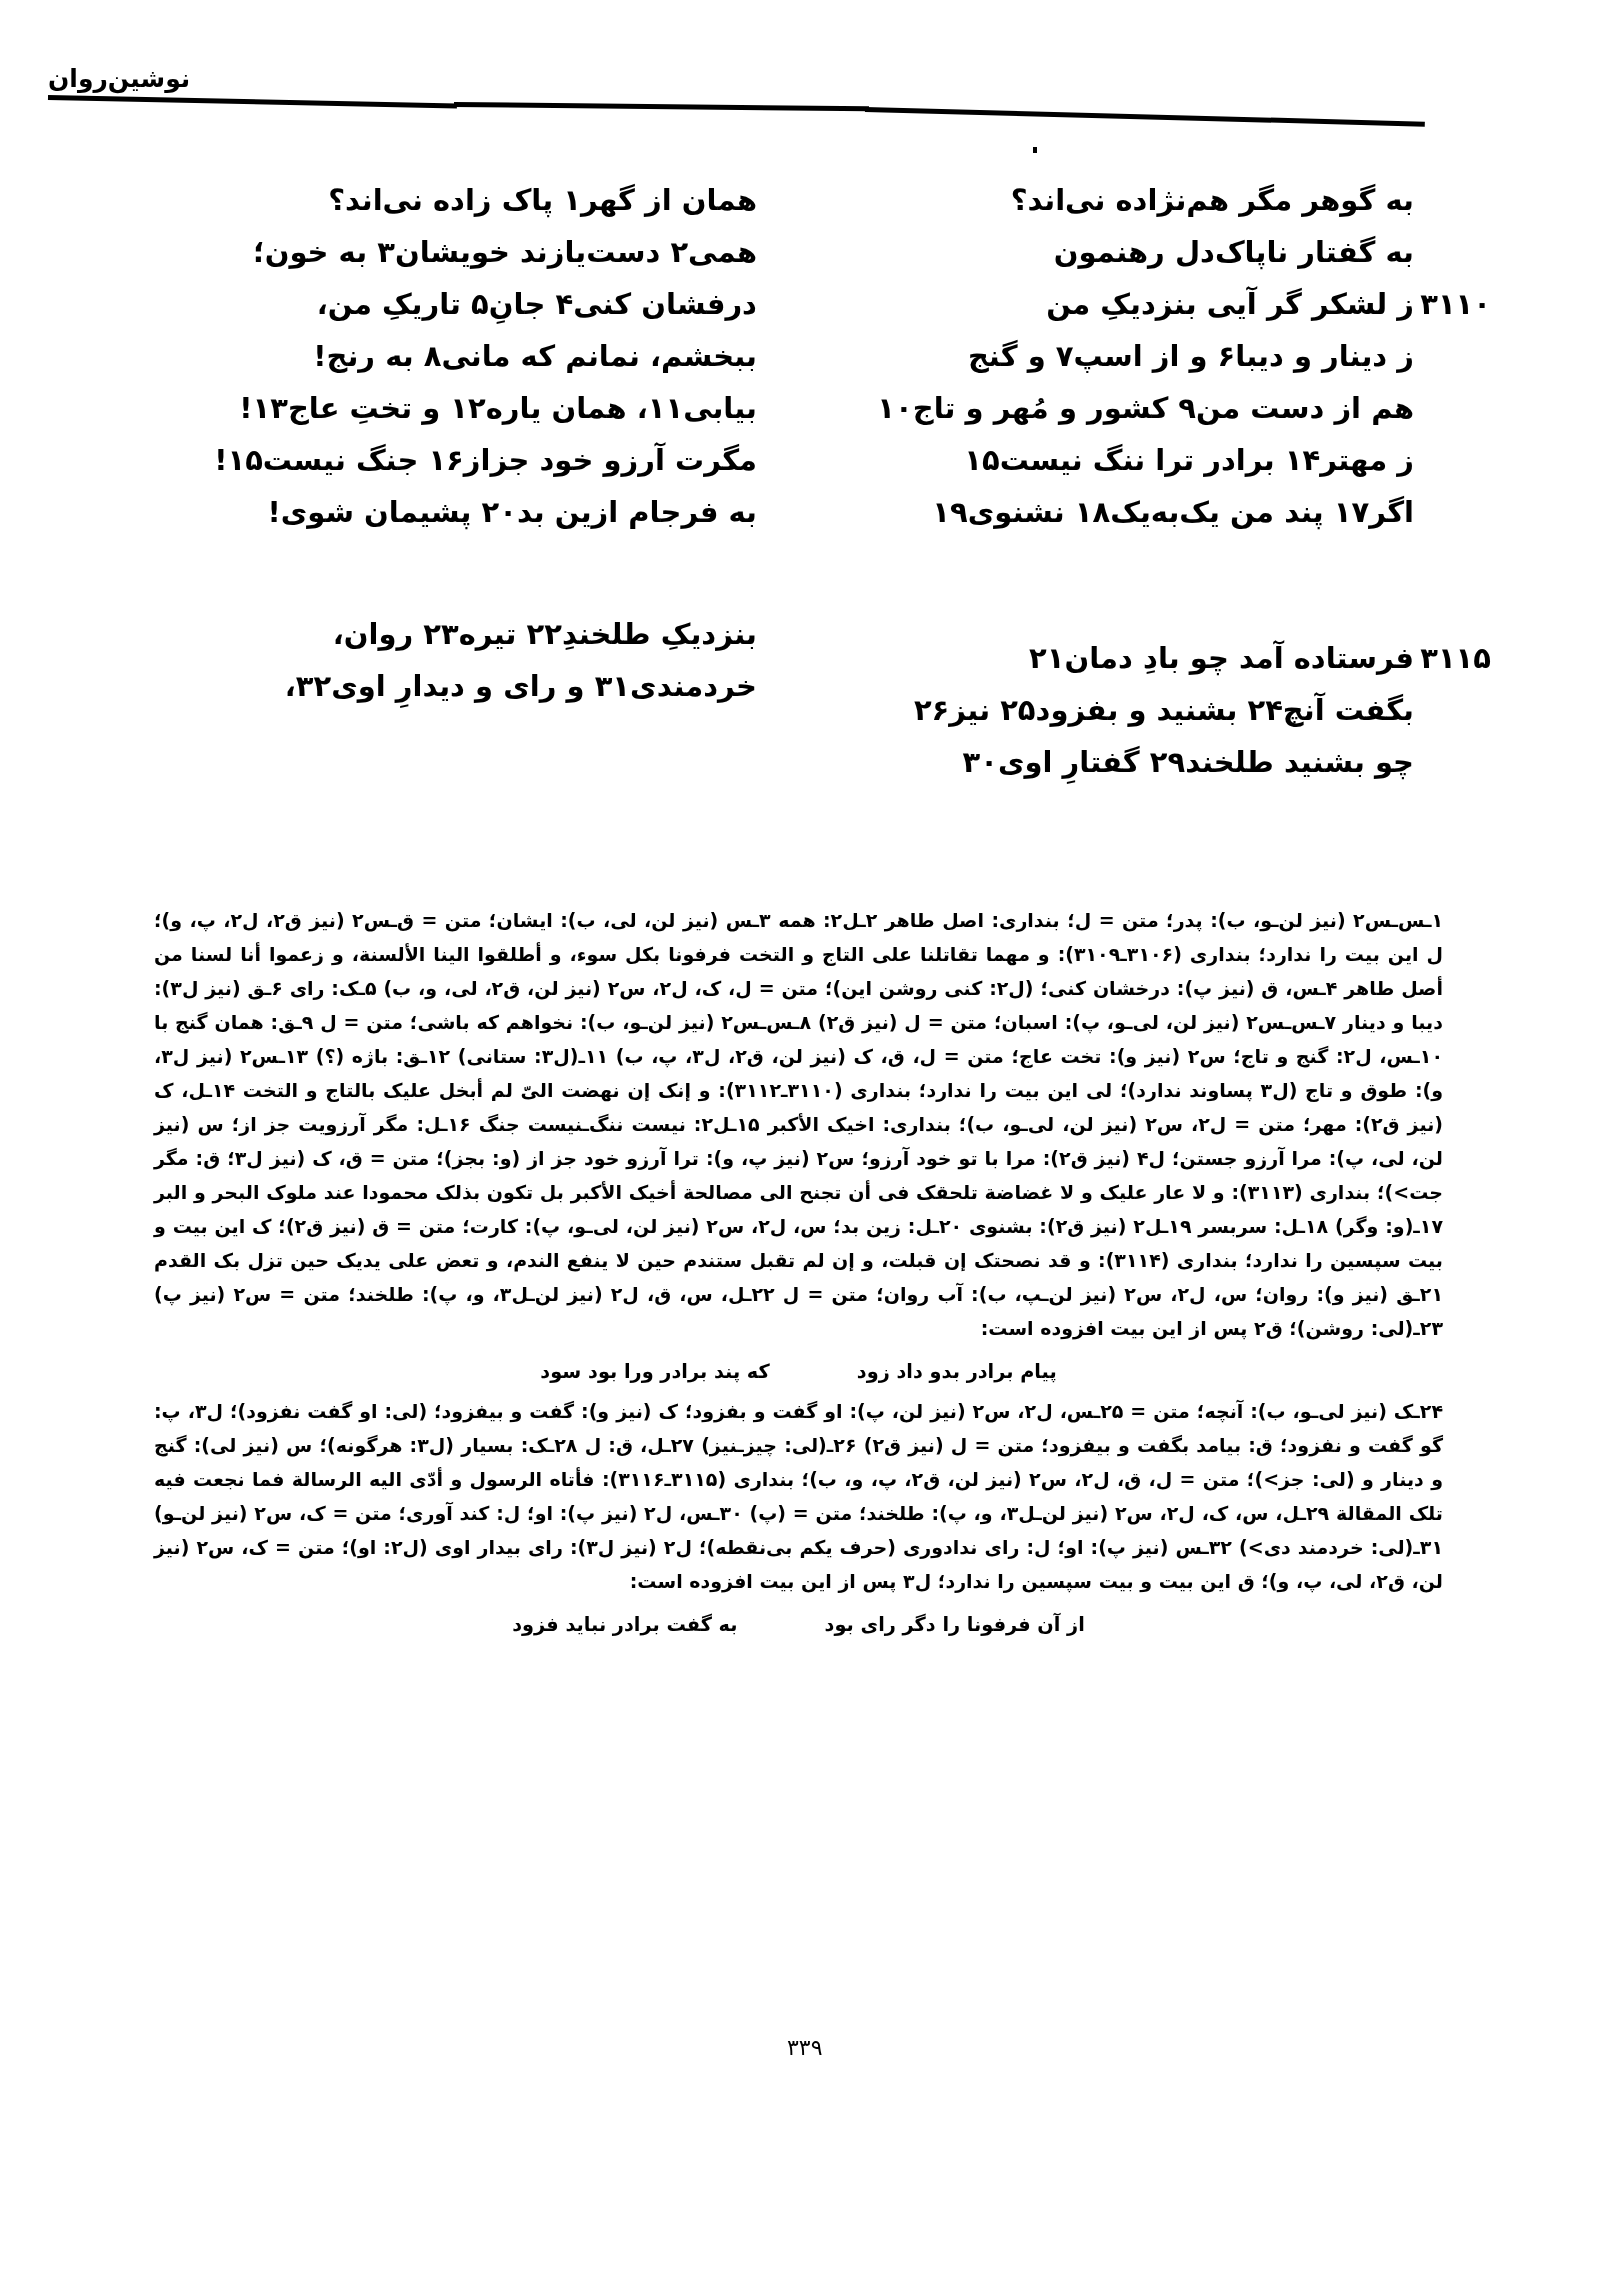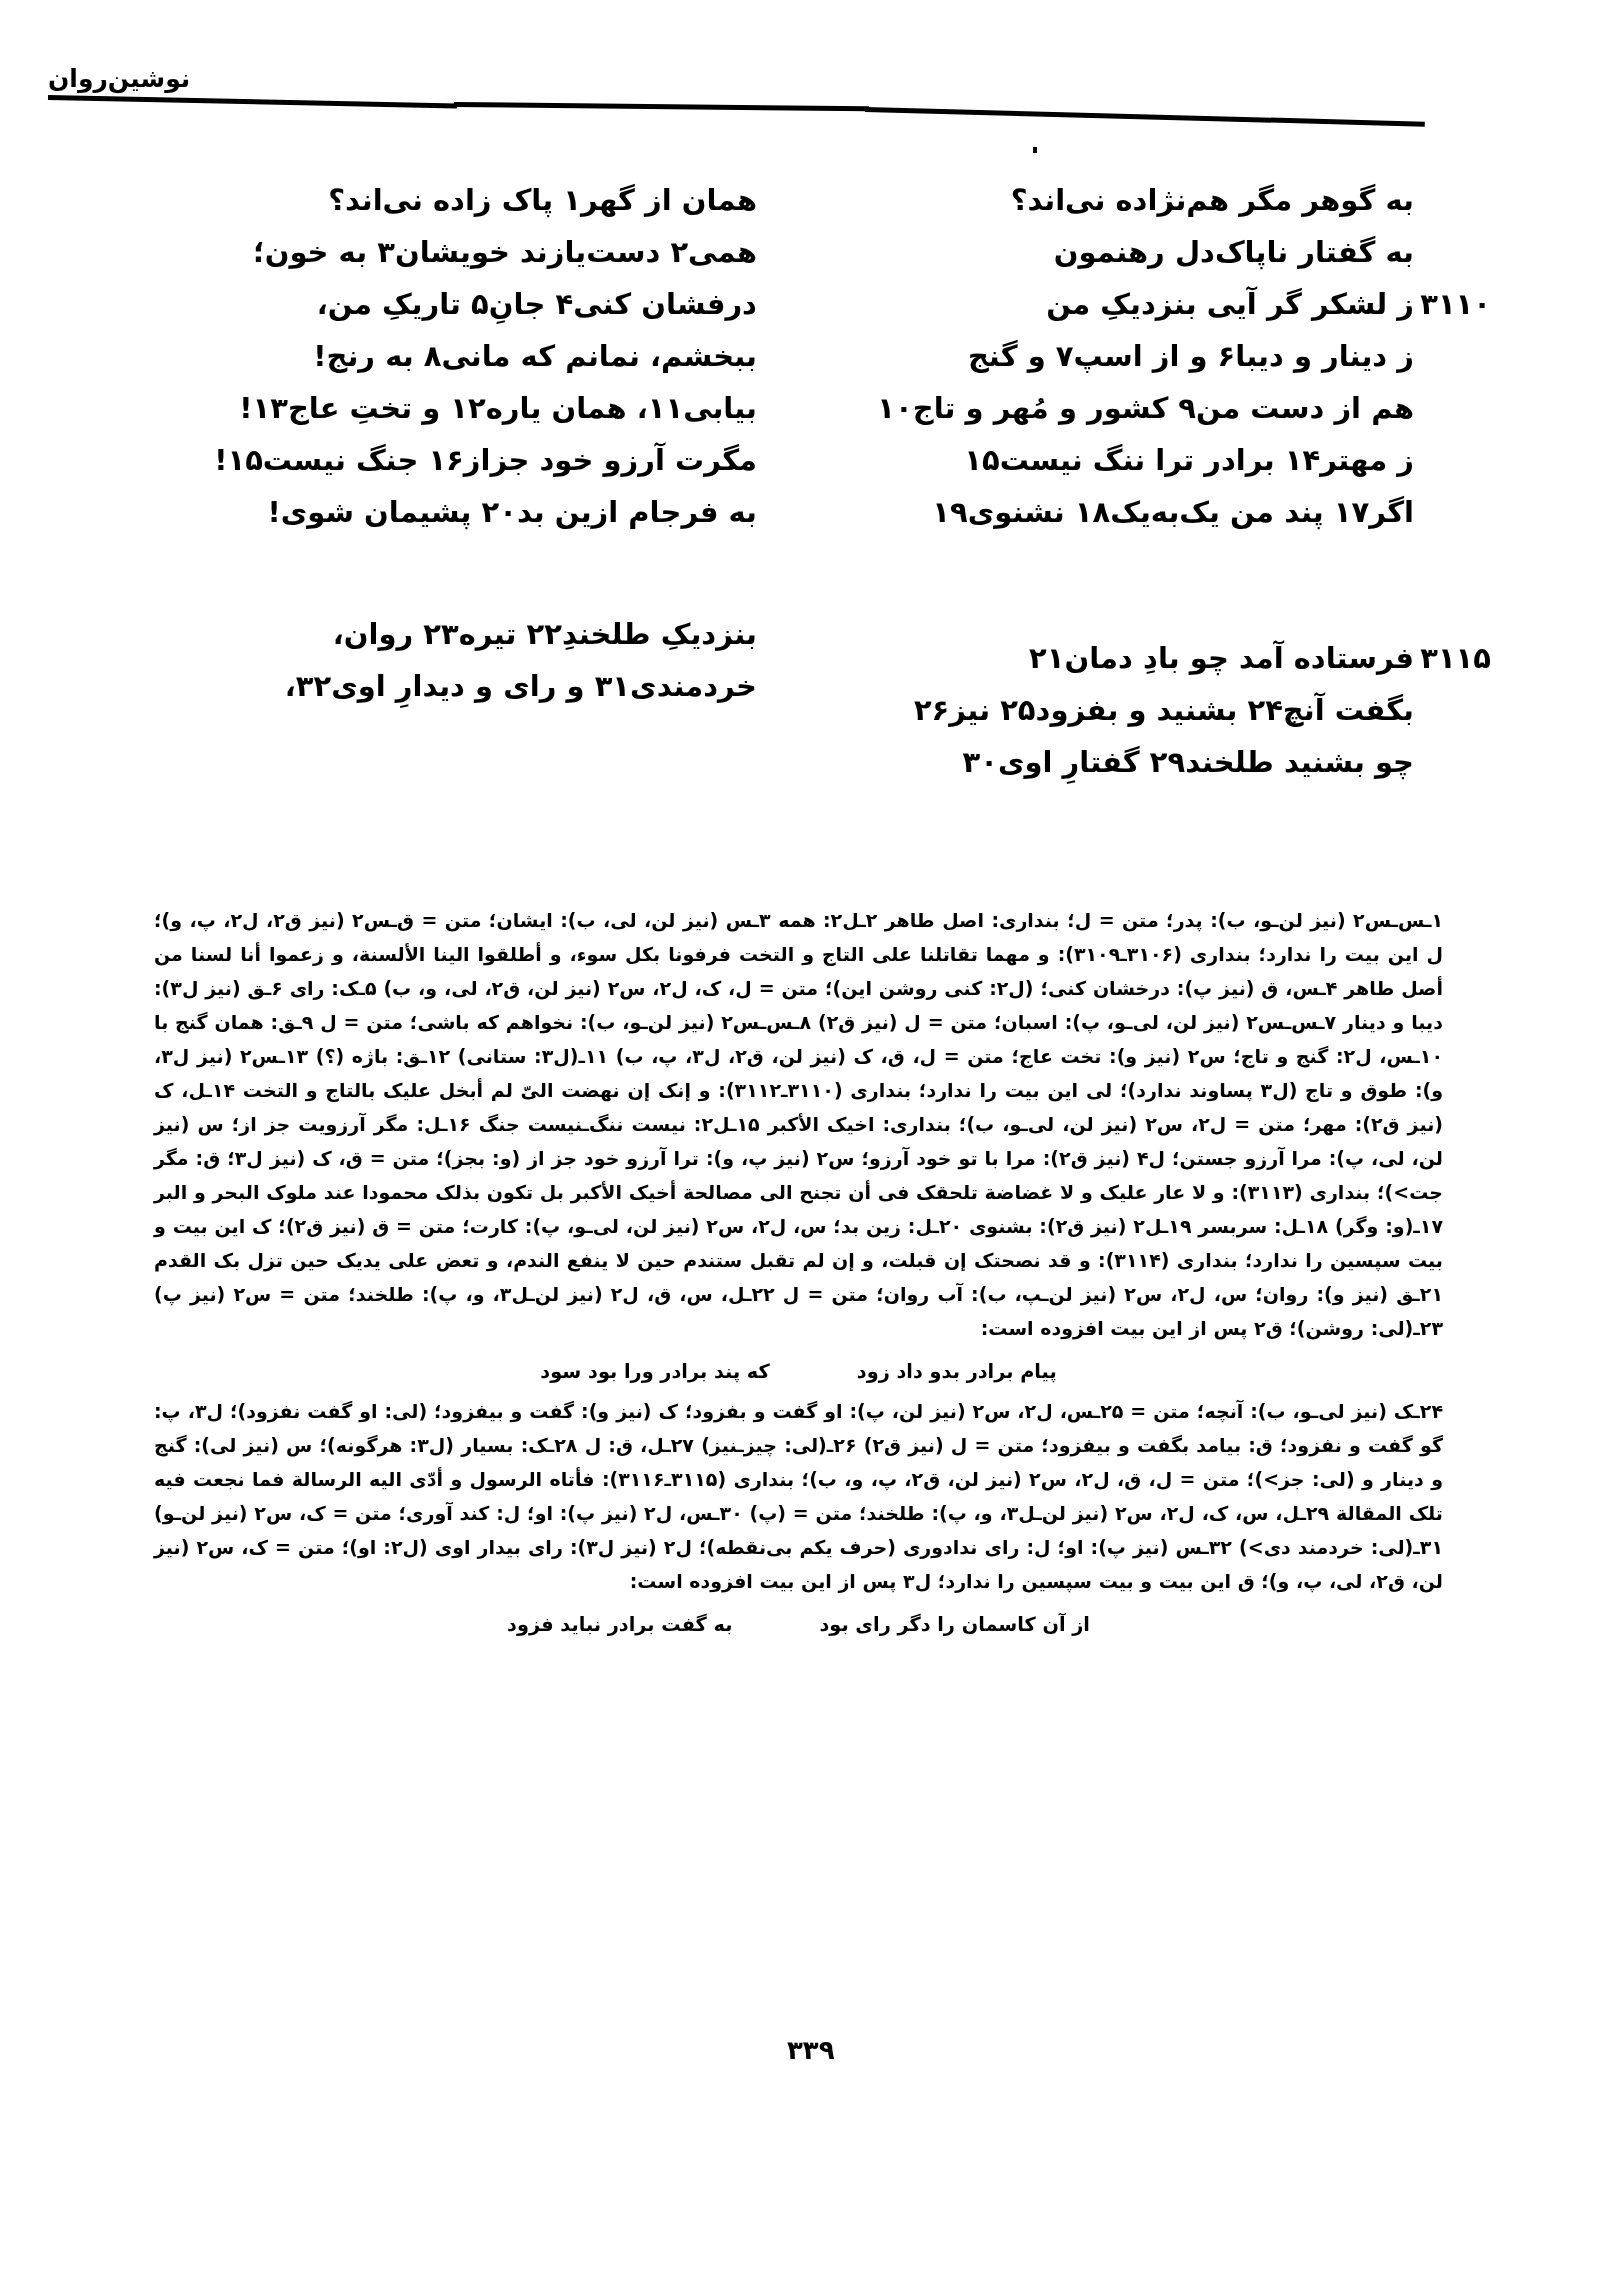--- a/index.html
+++ b/index.html
@@ -42,21 +42,21 @@
     line-height: 34px;
   }
   .fn-para { margin: 0; }
   .fn-couplet {
     display: flex; direction: rtl; justify-content: center; gap: 87px;
     margin: 9.7px 0 5.8px 0; font-size: 19.3px;
   }
   .fn-couplet span { white-space: nowrap; }
   .page-number {
     position: absolute; left: 787px; top: 2035px;
-    font-family: "DejaVu Sans", sans-serif; font-weight: bold; font-size: 26px;
+    font-family: "DejaVu Sans", sans-serif; font-weight: normal; font-size: 22px;
     direction: rtl;
   }
   .dot-mark { position: absolute; left: 1033px; top: 147px; width: 3.9px; height: 5.8px; background:#000; }
 </style>
 </head>
 <body>
 
 <div class="running-head">نوشین‌روان</div>
 <div class="head-rule"></div>
 <div class="head-rule r2"></div>
@@ -95,19 +95,19 @@
 </div>
 
 <div class="footnotes">
   <p class="fn-para">۱ـس‌ـس۲ (نیز لن‌ـو، ب): پدر؛ متن = ل؛ بنداری: اصل طاهر ۲ـل۲: همه ۳ـس (نیز لن، لی، ب): ایشان؛ متن = ق‌ـس۲ (نیز ق۲، ل۲، پ، و)؛ ل این بیت را ندارد؛ بنداری (۳۱۰۶ـ۳۱۰۹): و مهما تقاتلنا علی التاج و التخت فرفونا بکل سوء، و أطلقوا الینا الألسنة، و زعموا أنا لسنا من أصل طاهر ۴ـس، ق (نیز پ): درخشان کنی؛ (ل۲: کنی روشن این)؛ متن = ل، ک، ل۲، س۲ (نیز لن، ق۲، لی، و، ب) ۵ـک: رای ۶ـق (نیز ل۳): دیبا و دینار ۷ـس‌ـس۲ (نیز لن، لی‌ـو، پ): اسبان؛ متن = ل (نیز ق۲) ۸ـس‌ـس۲ (نیز لن‌ـو، ب): نخواهم که باشی؛ متن = ل ۹ـق: همان گنج با ۱۰ـس، ل۲: گنج و تاج؛ س۲ (نیز و): تخت عاج؛ متن = ل، ق، ک (نیز لن، ق۲، ل۳، پ، ب) ۱۱ـ(ل۳: ستانی) ۱۲ـق: باژه (؟) ۱۳ـس۲ (نیز ل۳، و): طوق و تاج (ل۳ پساوند ندارد)؛ لی این بیت را ندارد؛ بنداری (۳۱۱۰ـ۳۱۱۲): و إنک إن نهضت الیّ لم أبخل علیک بالتاج و التخت ۱۴ـل، ک (نیز ق۲): مهر؛ متن = ل۲، س۲ (نیز لن، لی‌ـو، ب)؛ بنداری: اخیک الأکبر ۱۵ـل۲: نیست ننگ‌ـنیست جنگ ۱۶ـل: مگر آرزویت جز از؛ س (نیز لن، لی، پ): مرا آرزو جستن؛ ل۴ (نیز ق۲): مرا با تو خود آرزو؛ س۲ (نیز پ، و): ترا آرزو خود جز از (و: بجز)؛ متن = ق، ک (نیز ل۳؛ ق: مگر جت&gt;)؛ بنداری (۳۱۱۳): و لا عار علیک و لا غضاضة تلحقک فی أن تجنح الی مصالحة أخیک الأکبر بل تکون بذلک محمودا عند ملوک البحر و البر ۱۷ـ(و: وگر) ۱۸ـل: سربسر ۱۹ـل۲ (نیز ق۲): بشنوی ۲۰ـل: زین بد؛ س، ل۲، س۲ (نیز لن، لی‌ـو، پ): کارت؛ متن = ق (نیز ق۲)؛ ک این بیت و بیت سپسین را ندارد؛ بنداری (۳۱۱۴): و قد نصحتک إن قبلت، و إن لم تقبل ستندم حین لا ینفع الندم، و تعض علی یدیک حین تزل بک القدم ۲۱ـق (نیز و): روان؛ س، ل۲، س۲ (نیز لن‌ـپ، ب): آب روان؛ متن = ل ۲۲ـل، س، ق، ل۲ (نیز لن‌ـل۳، و، پ): طلخند؛ متن = س۲ (نیز پ) ۲۳ـ(لی: روشن)؛ ق۲ پس از این بیت افزوده است:</p>
   <div class="fn-couplet">
     <span>پیام برادر بدو داد زود</span>
     <span>که پند برادر ورا بود سود</span>
   </div>
   <p class="fn-para">۲۴ـک (نیز لی‌ـو، ب): آنچه؛ متن = ۲۵ـس، ل۲، س۲ (نیز لن، پ): او گفت و بفزود؛ ک (نیز و): گفت و بیفزود؛ (لی: او گفت نفزود)؛ ل۳، پ: گو گفت و نفزود؛ ق: بیامد بگفت و بیفزود؛ متن = ل (نیز ق۲) ۲۶ـ(لی: چیز‌ـنیز) ۲۷ـل، ق: ل ۲۸ـک: بسیار (ل۳: هرگونه)؛ س (نیز لی): گنج و دینار و (لی: جز&gt;)؛ متن = ل، ق، ل۲، س۲ (نیز لن، ق۲، پ، و، ب)؛ بنداری (۳۱۱۵ـ۳۱۱۶): فأتاه الرسول و أدّی الیه الرسالة فما نجعت فیه تلک المقالة ۲۹ـل، س، ک، ل۲، س۲ (نیز لن‌ـل۳، و، پ): طلخند؛ متن = (پ) ۳۰ـس، ل۲ (نیز پ): او؛ ل: کند آوری؛ متن = ک، س۲ (نیز لن‌ـو) ۳۱ـ(لی: خردمند دی&gt;) ۳۲ـس (نیز پ): او؛ ل: رای ندادوری (حرف یکم بی‌نقطه)؛ ل۲ (نیز ل۳): رای بیدار اوی (ل۲: او)؛ متن = ک، س۲ (نیز لن، ق۲، لی، پ، و)؛ ق این بیت و بیت سپسین را ندارد؛ ل۳ پس از این بیت افزوده است:</p>
   <div class="fn-couplet">
-    <span>از آن کاسمان را دگر رای بود</span>
+    <span>از آن فرفونا را دگر رای بود</span>
     <span>به گفت برادر نباید فزود</span>
   </div>
 </div>
 
 <div class="page-number">۳۳۹</div>
 
 
 </body></html>

